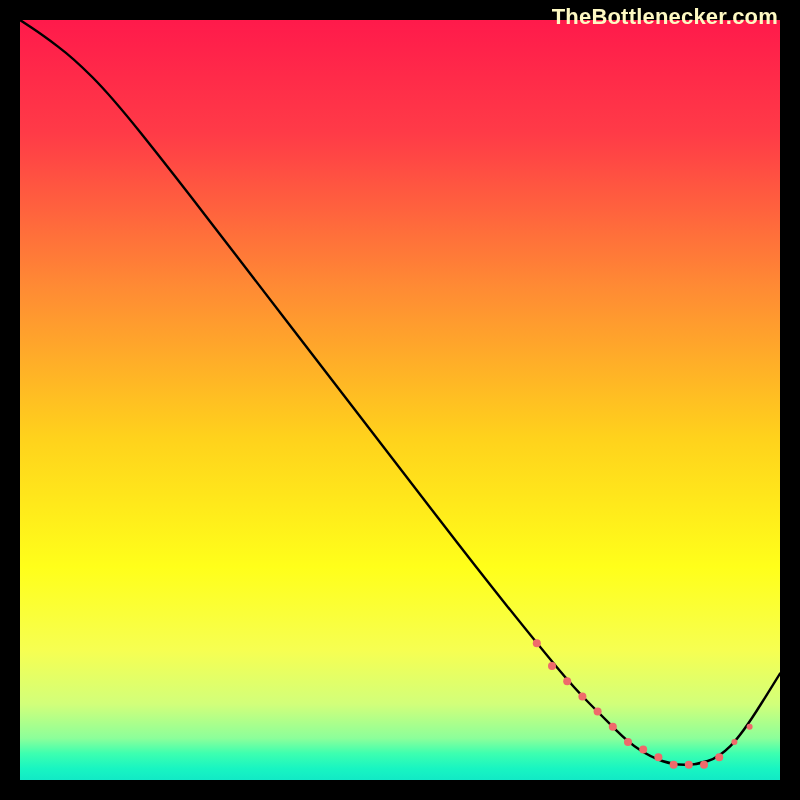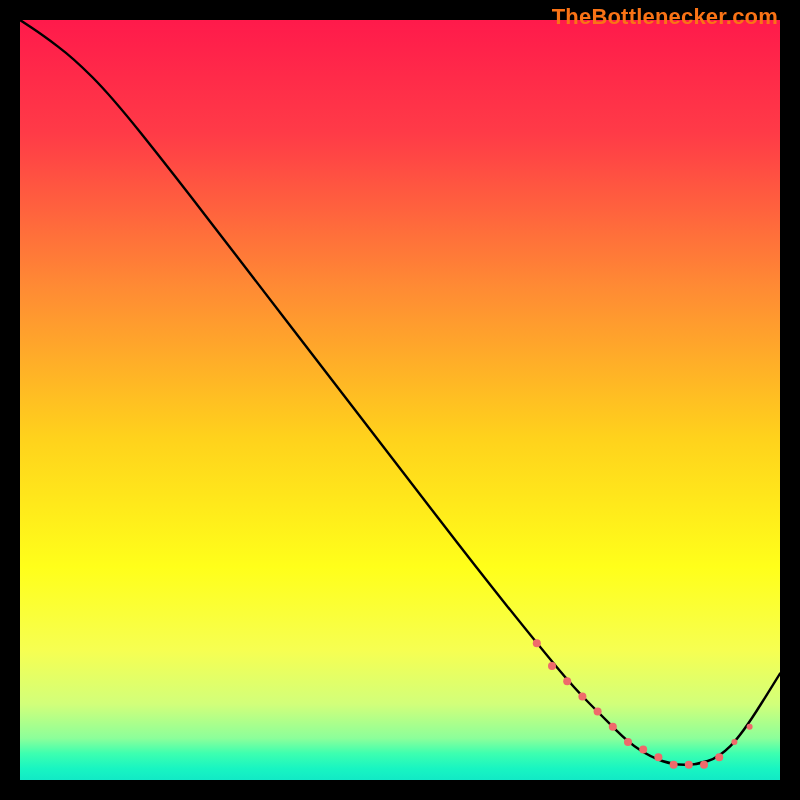--- a/index.html
+++ b/index.html
@@ -29,21 +29,21 @@
     display: block;
     width: 760px;
     height: 760px;
   }
   .watermark {
     position: absolute;
     top: 4px;
     right: 22px;
     font-size: 22px;
     font-weight: 600;
-    color: #f97316;
+    color: #fef9c3;
     letter-spacing: 0.2px;
     user-select: none;
   }
 </style>
 </head>
 <body>
 
 <div class="stage">
 
   <div class="plot-area">

